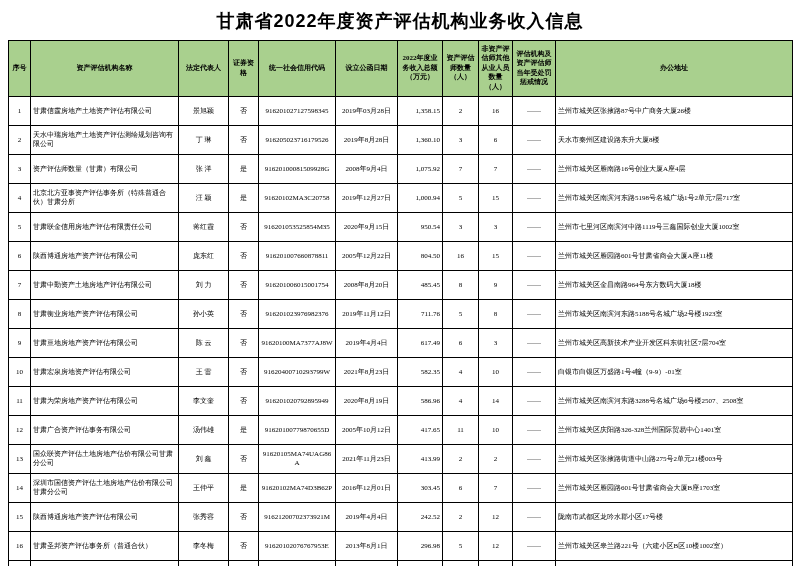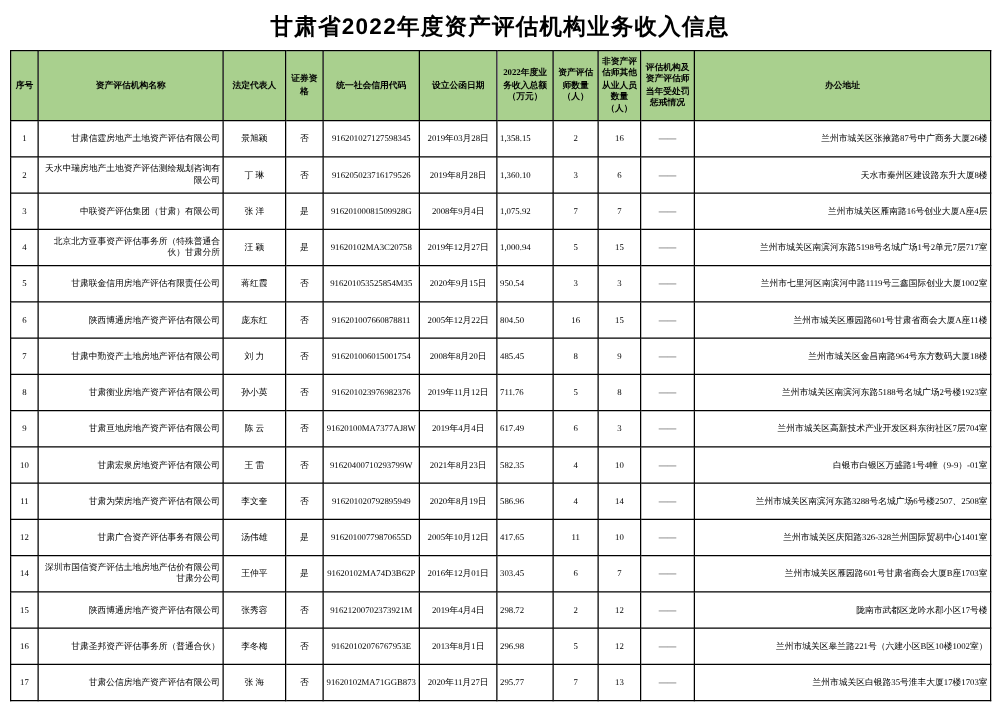--- a/index.html
+++ b/index.html
@@ -48,22 +48,22 @@
     text-align: center;
     word-break: break-all;
   }
   table.grid td {
     font-size: 7px;
     height: 26px;
     line-height: 1.25;
     word-break: break-all;
   }
   td.c { text-align: center; }
-  td.l { text-align: right; padding-left: 4px; }
-  td.r { padding-right: 4px; }
+  td.l { text-align: left; padding-left: 4px; }
+  td.r { text-align: right; padding-right: 4px; }
   
   col.w-idx   { width: 22px; }
   col.w-name  { width: 148px; }
   col.w-rep   { width: 50px; }
   col.w-sec   { width: 30px; }
   col.w-code  { width: 77px; }
   col.w-date  { width: 62px; }
   col.w-inc   { width: 45px; }
   col.w-app   { width: 36px; }
   col.w-oth   { width: 34px; }
@@ -127,21 +127,21 @@
           <td class="c">916205023716179526</td>
           <td class="c">2019年8月28日</td>
           <td class="r">1,360.10</td>
           <td class="c">3</td>
           <td class="c">6</td>
           <td class="c">——</td>
           <td class="l">天水市秦州区建设路东升大厦8楼</td>
         </tr>
         <tr>
           <td class="c">3</td>
-          <td class="l">中联资产评估集团（甘肃）有限公司</td>
+          <td class="l">资产评估师数量（甘肃）有限公司</td>
           <td class="c">张 洋</td>
           <td class="c">是</td>
           <td class="c">91620100081509928G</td>
           <td class="c">2008年9月4日</td>
           <td class="r">1,075.92</td>
           <td class="c">7</td>
           <td class="c">7</td>
           <td class="c">——</td>
           <td class="l">兰州市城关区雁南路16号创业大厦A座4层</td>
         </tr>
@@ -256,40 +256,53 @@
           <td class="c">是</td>
           <td class="c">91620100779870655D</td>
           <td class="c">2005年10月12日</td>
           <td class="r">417.65</td>
           <td class="c">11</td>
           <td class="c">10</td>
           <td class="c">——</td>
           <td class="l">兰州市城关区庆阳路326-328兰州国际贸易中心1401室</td>
         </tr>
         <tr>
+          <td class="c">13</td>
+          <td class="l">国众联资产评估土地房地产估价有限公司甘肃分公司</td>
+          <td class="c">刘 鑫</td>
+          <td class="c">否</td>
+          <td class="c">91620105MA74UAG86A</td>
+          <td class="c">2021年11月23日</td>
+          <td class="r">413.99</td>
+          <td class="c">2</td>
+          <td class="c">2</td>
+          <td class="c">——</td>
+          <td class="l">兰州市城关区张掖路街道中山路275号2单元21楼003号</td>
+        </tr>
+        <tr>
           <td class="c">14</td>
           <td class="l">深圳市国信资产评估土地房地产估价有限公司甘肃分公司</td>
           <td class="c">王仲平</td>
           <td class="c">是</td>
           <td class="c">91620102MA74D3B62P</td>
           <td class="c">2016年12月01日</td>
           <td class="r">303.45</td>
           <td class="c">6</td>
           <td class="c">7</td>
           <td class="c">——</td>
           <td class="l">兰州市城关区雁园路601号甘肃省商会大厦B座1703室</td>
         </tr>
         <tr>
           <td class="c">15</td>
           <td class="l">陕西博通房地产资产评估有限公司</td>
           <td class="c">张秀容</td>
           <td class="c">否</td>
           <td class="c">91621200702373921M</td>
           <td class="c">2019年4月4日</td>
-          <td class="r">298.72</td>
+          <td class="r">242.52</td>
           <td class="c">2</td>
           <td class="c">12</td>
           <td class="c">——</td>
           <td class="l">陇南市武都区龙吟水郡小区17号楼</td>
         </tr>
         <tr>
           <td class="c">16</td>
           <td class="l">甘肃圣邦资产评估事务所（普通合伙）</td>
           <td class="c">李冬梅</td>
           <td class="c">否</td>

